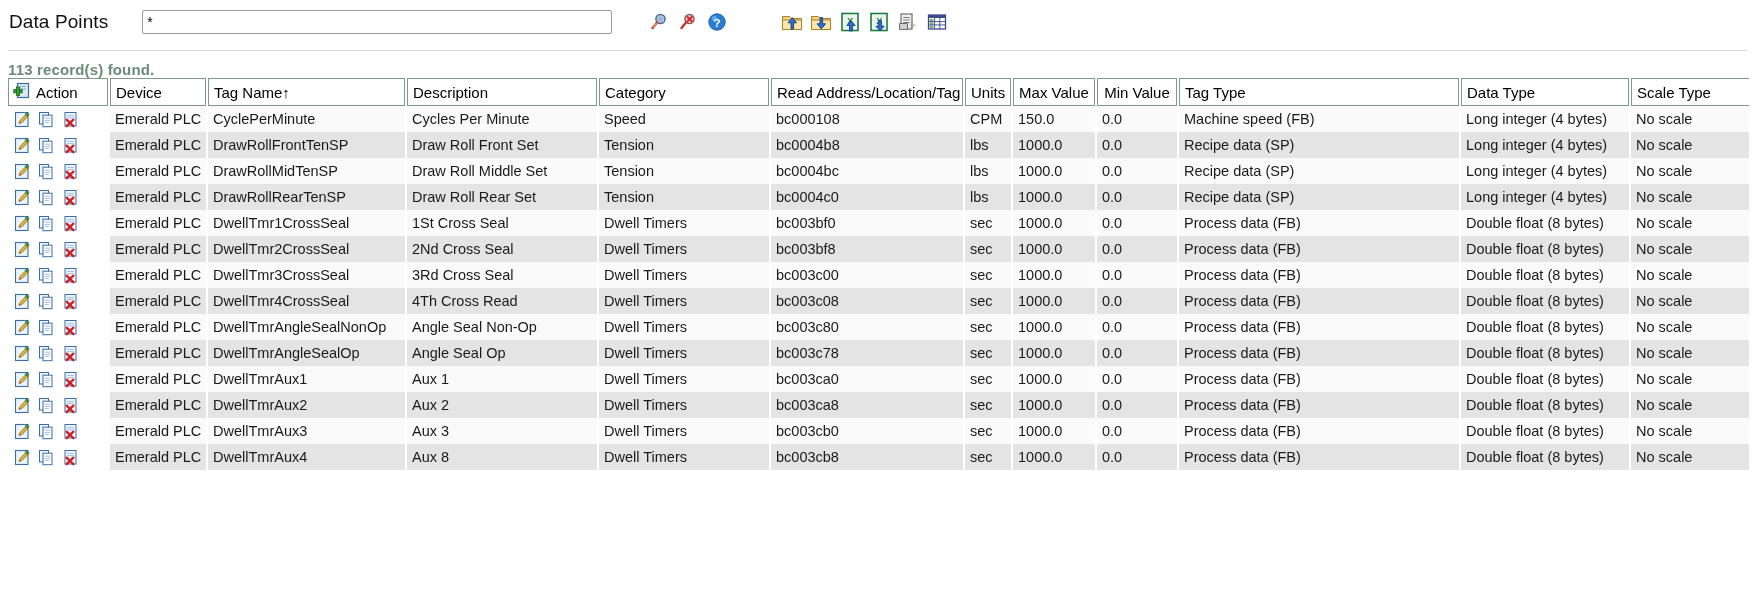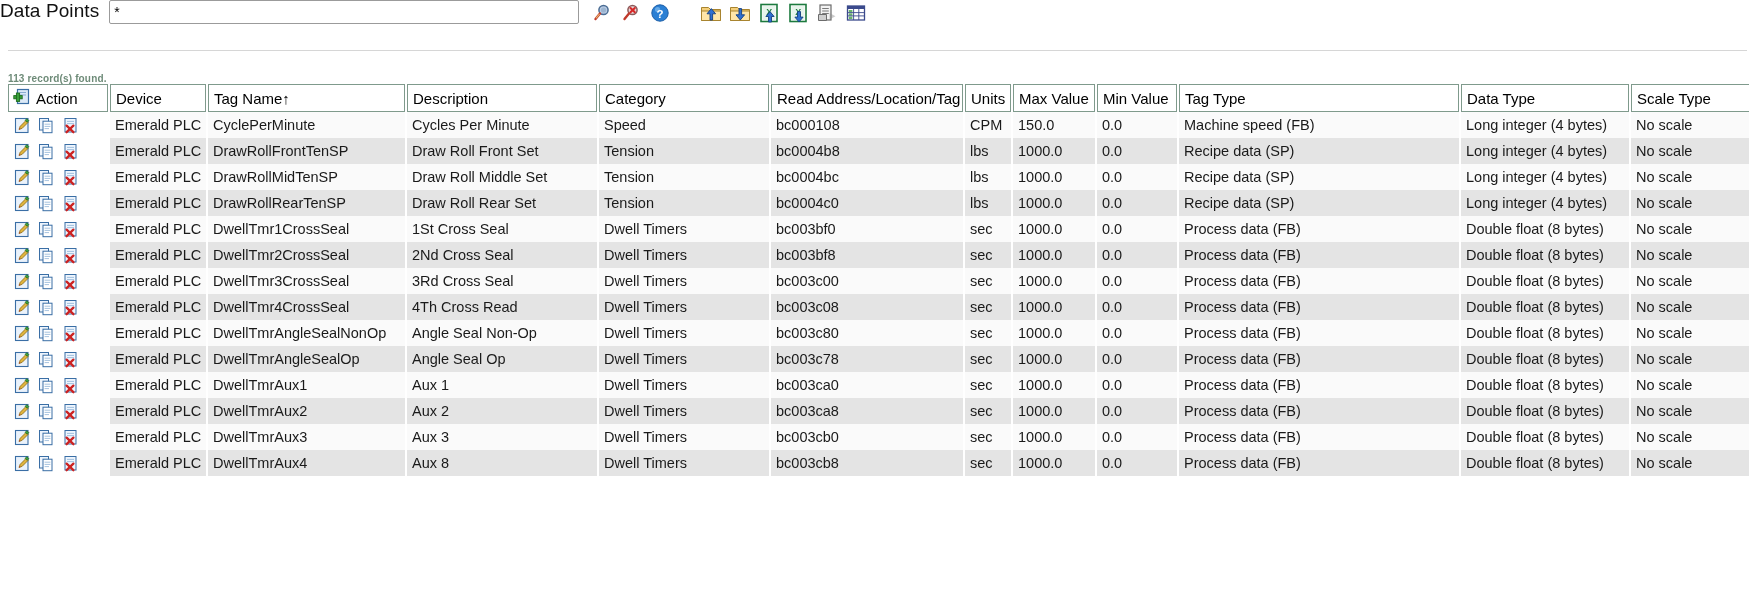--- a/index.html
+++ b/index.html
@@ -11,24 +11,25 @@
   body {
     width: 1755px;
     height: 603px;
     overflow: hidden;
     color: #000;
   }
 
   
   .searchbar {
     display: flex;
-    align-items: flex-start;
+    align-items: center;
     height: 44px;
-    padding: 0 0 0 0;
+    padding: 0 0 0 9px;
     box-sizing: border-box;
+    gap: 24px;
   }
   .search-label {
     font-size: 19px;
     color: #111;
     margin-right: 10px;
     white-space: nowrap;
     letter-spacing: .1px;
   }
   .search-input {
     width: 470px;
@@ -59,22 +60,22 @@
     cursor: pointer;
     background: transparent;
     border: none;
     padding: 0;
   }
 
   
   .record-line {
     border-top: 1px solid #d6d6d6;
     margin: 6px 8px 0 8px;
-    padding-top: 22px;
-    font-size: 10px;
+    padding-top: 10px;
+    font-size: 15px;
     color: #6e8b78;
     font-weight: bold;
     letter-spacing: .15px;
   }
 
   
   .table-wrap {
     margin: 0 6px 0 6px;
     overflow: hidden;
   }
@@ -92,21 +93,21 @@
     font-weight: normal;
     font-size: 15px;
     color: #000;
     padding: 3px 5px;
     height: 21px;
     white-space: nowrap;
     overflow: hidden;
     box-sizing: border-box;
     vertical-align: middle;
   }
-  table.grid th.num { text-align: left; }
+  table.grid th.num { text-align: center; }
   table.grid th.action-th {
     padding-left: 4px;
   }
   .th-inner { display: flex; align-items: center; gap: 6px; }
 
   table.grid td {
     padding: 4px 5px;
     height: 22px;
     font-size: 14.5px;
     color: #1a1a1a;

